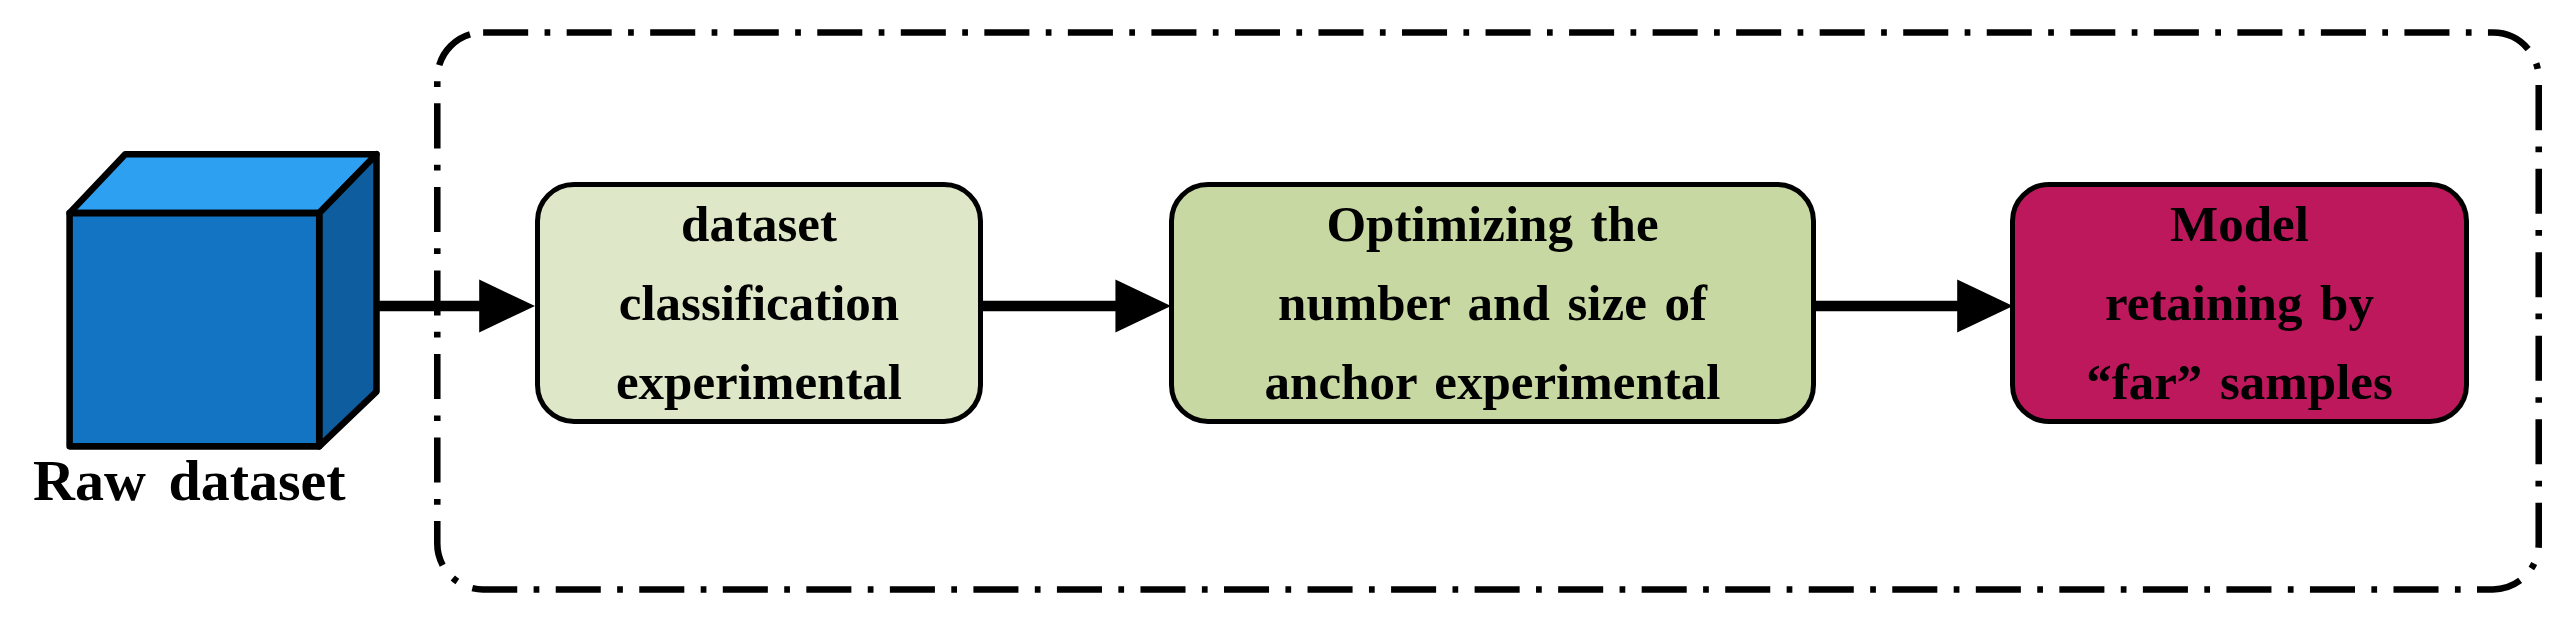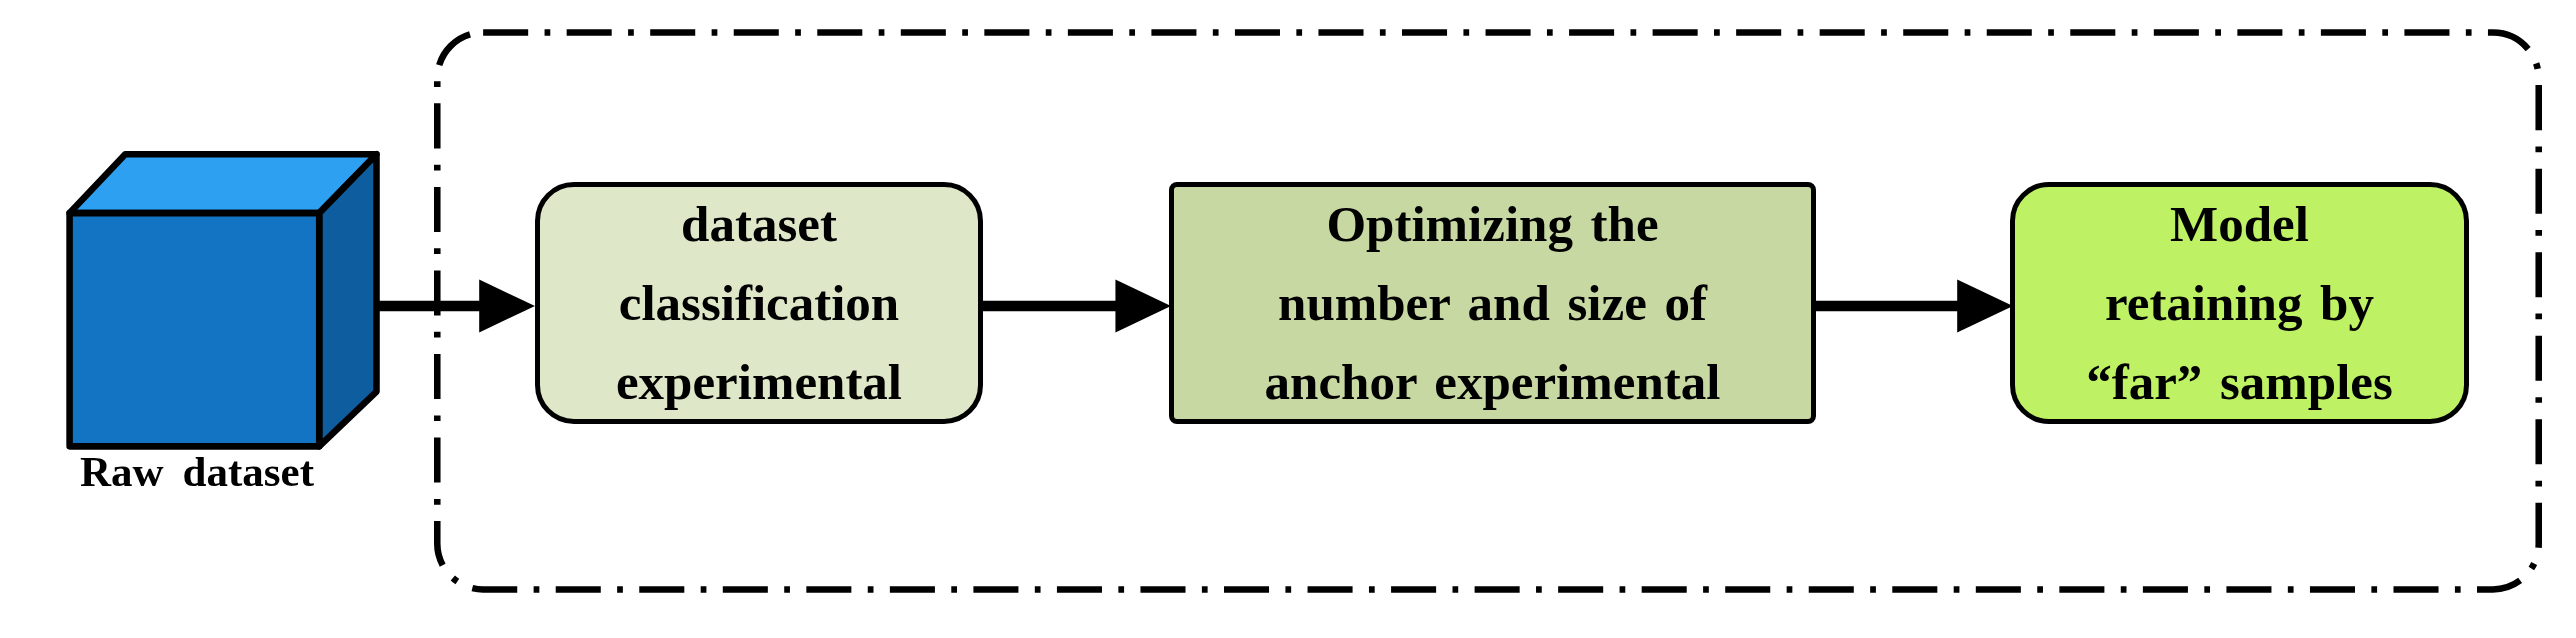--- a/index.html
+++ b/index.html
@@ -10,39 +10,38 @@
     font-family:"Liberation Serif","DejaVu Serif",serif;
     overflow:hidden;
   }
   .abs{position:absolute;}
   
   .enclosure-svg{left:430px;top:26px;}
   
   .cube-svg{left:57px;top:146px;}
   .raw-label{
     left:33px;top:447px;width:328px;
-    text-align:center;
-    font-size:43px;font-weight:bold;color:#000;
+    font-size:58px;font-weight:bold;color:#000;
     word-spacing:8.2px;
     white-space:nowrap;
   }
   
   .step-box{
     top:182px;height:242px;
     border:5.7px solid #000;border-radius:39px;
     box-sizing:border-box;
     display:flex;align-items:center;justify-content:center;
   }
   .step-box .step-label{
     font-size:51px;line-height:79px;font-weight:bold;color:#000;
     text-align:center;white-space:pre-line;
     word-spacing:4.9px;
   }
   .box-1{left:535px;width:448px;font-family:Liberation Serif, serif;}
-  .box-2{left:1169px;width:647px;border-radius:8px;}
+  .box-2{left:1169px;width:647px;}
   .box-3{left:2010px;width:459px;}
   
   .arrow-svg{top:273px;height:66px;}
   .arrow-1{left:375px;width:160px;}
   .arrow-2{left:983px;width:188px;}
   .arrow-3{left:1816px;width:197px;}
 </style>
 </head>
 <body>
 
@@ -80,20 +79,20 @@
     <div class="step-label">Optimizing the
 number and size of
 anchor experimental</div>
   </div>
 
   <svg class="abs arrow-svg arrow-3" viewBox="0 0 240 80" preserveAspectRatio="none">
     <line x1="0" y1="40" x2="177" y2="40" stroke="#000" stroke-width="13"></line>
     <polygon points="172,8 240,40 172,72" fill="#000"></polygon>
   </svg>
 
-  <div class="abs step-box box-3" style="background: #bef264;">
+  <div class="abs step-box box-3" style="background: #be185d;">
     <div class="step-label">Model
 retaining by
 “far” samples</div>
   </div>
 
 </div>
 
 
 </body></html>

